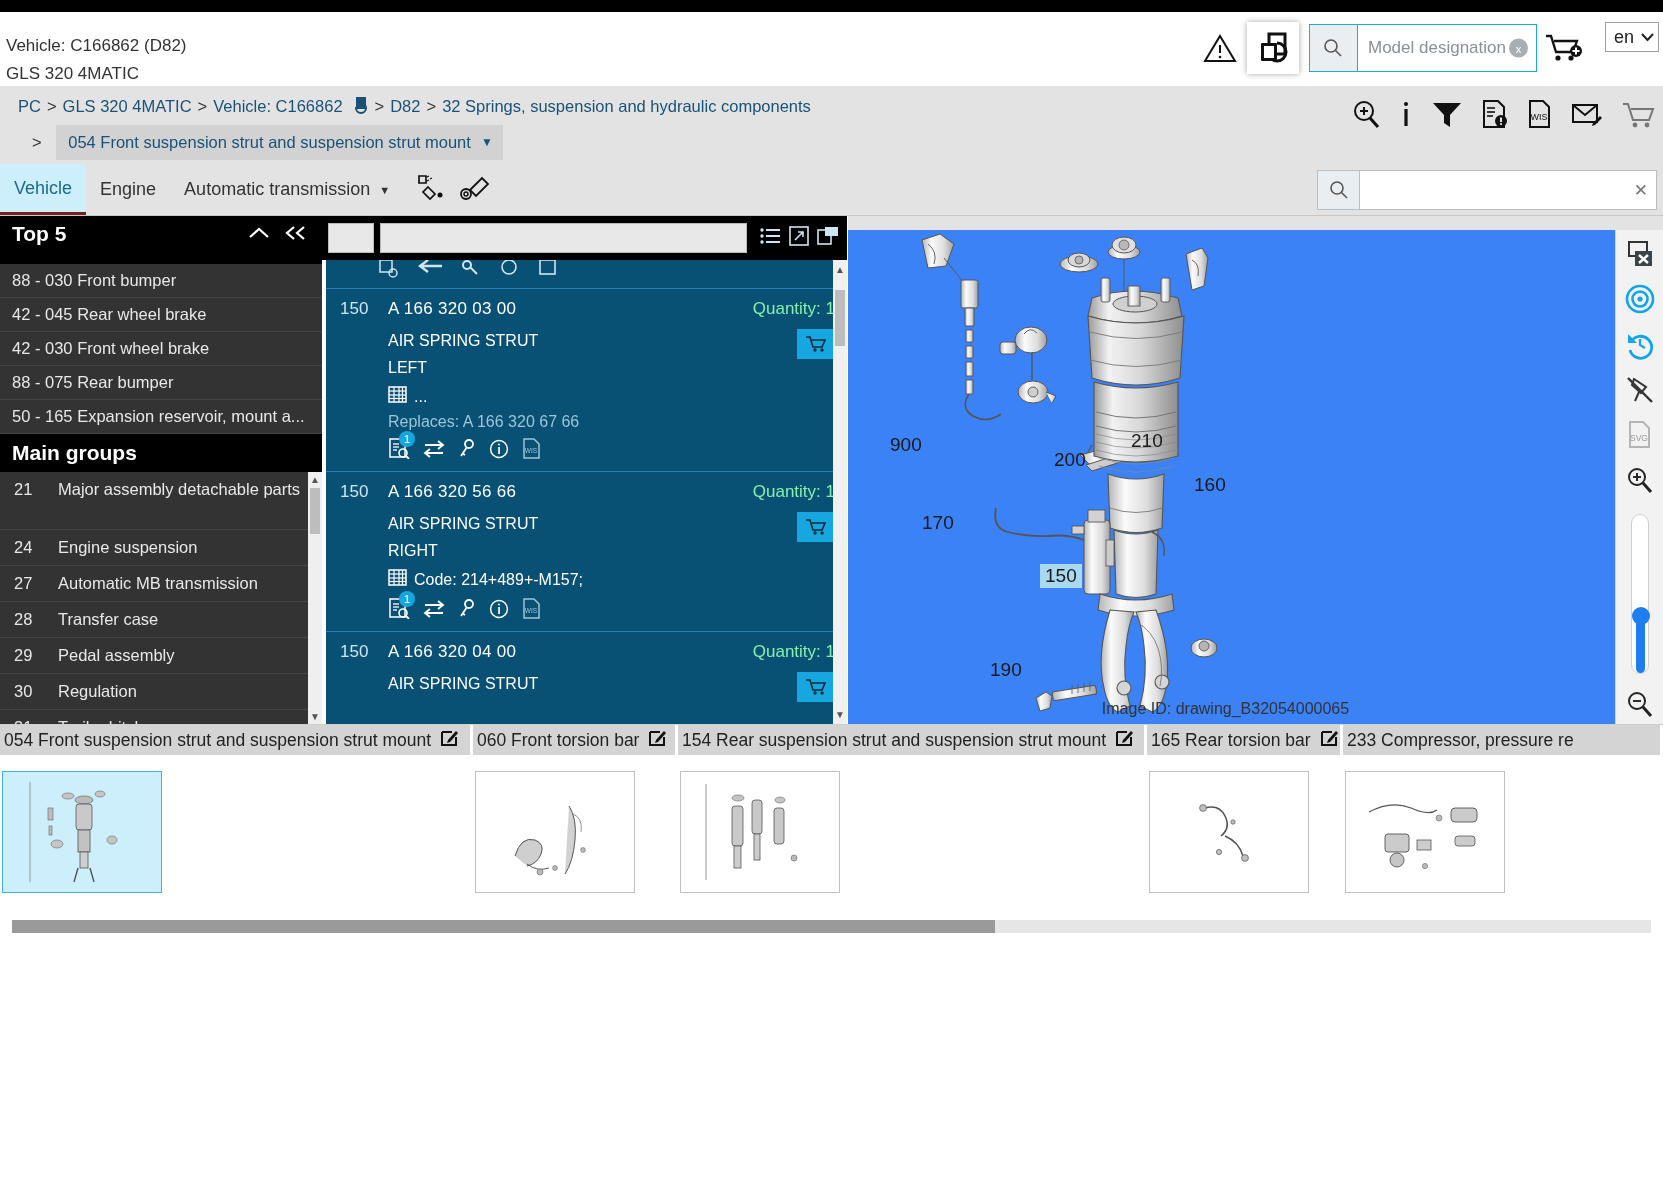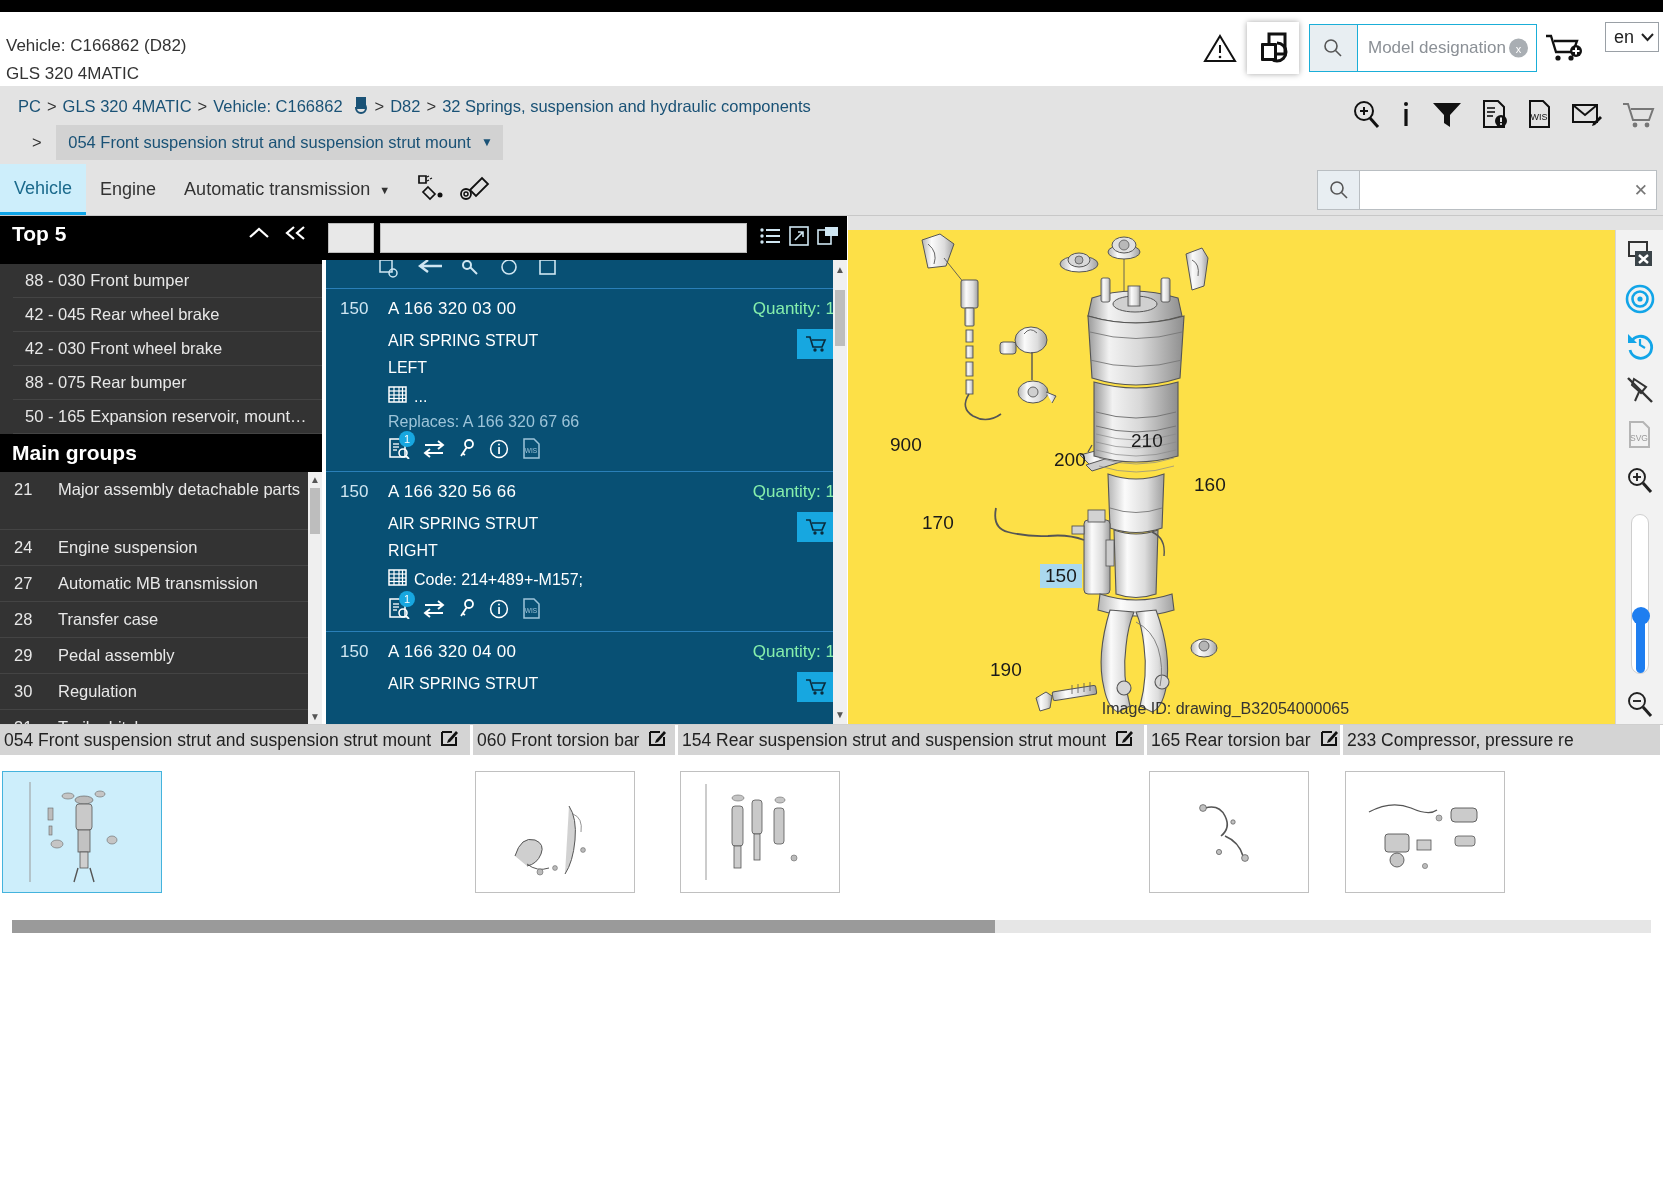--- a/index.html
+++ b/index.html
@@ -131,21 +131,21 @@
   .tab {
     display: flex; align-items: center;
     padding: 0 14px;
     font-size: 18px; color: #333;
     cursor: pointer;
     position: relative;
   }
   .tab.active {
     background: #cdeefb;
     color: #1b6a8c;
-    border-bottom: 3px solid #0ea5e9;
+    border-bottom: 3px solid #7f1d1d;
   }
   .tab .caret { margin-left: 9px; font-size: 11px; color: #333; }
   .tab-icons { display: flex; align-items: center; gap: 10px; padding-left: 10px; }
   .tbsearch {
     position: absolute; right: 6px; top: 6px;
     display: flex; border: 1px solid #b9bec2; height: 40px; width: 340px; background: #fff;
   }
   .tbsearch .tb-btn {
     width: 42px; background: #e8eef2; display:flex; align-items:center; justify-content:center;
     border-right: 1px solid #b9bec2;
@@ -182,21 +182,21 @@
     padding: 0 14px 12px 12px;
     font-size: 21px; font-weight: bold;
   }
   .sb-head .hicons { display:flex; gap: 14px; align-items:center; font-size: 20px; }
   .sb-item {
     padding: 7px 12px;
     font-size: 16.5px;
     border-bottom: 1px solid #444;
     color: #e8e8e8;
     cursor: pointer;
-    white-space: nowrap; overflow: hidden; text-overflow: ellipsis; margin-left: 13px;
+    white-space: nowrap; overflow: hidden; text-overflow: ellipsis;
   }
   .sb-sub {
     background: #000; height: 38px;
     display:flex; align-items:center; padding-left: 12px;
     font-size: 21px; font-weight: bold;
   }
   .sb-list { flex: 1; overflow: hidden; position: relative; }
   .grp-item {
     display: flex; gap: 18px;
     padding: 8px 12px 8px 14px;
@@ -267,21 +267,21 @@
     margin-top: 10px; cursor: pointer;
   }
   .parts-scroll {
     position: absolute; right: 0; top: 44px; bottom: 0; width: 14px; background: #f0f0f0;
   }
   .parts-thumb { position: absolute; top: 30px; left: 2px; width: 10px; height: 56px; background: #bdbdbd; }
   .ps-arr { position:absolute; left:2px; font-size: 10px; color:#555; }
 
   
   .drawing {
-    flex: 1; position: relative; background: #fde047;
+    flex: 1; position: relative; background: #3b82f6;
     border-left: 1px solid #fff;
     overflow: hidden;
   }
   .drawing-strip { height: 14px; background: #e3e3e3; }
   .img-id {
     position: absolute; bottom: 6px; left: 0; right: 60px;
     text-align: center; font-size: 16px; color: #333;
   }
   .callout {
     position: absolute; font-size: 19px; color: #1a1a1a;

